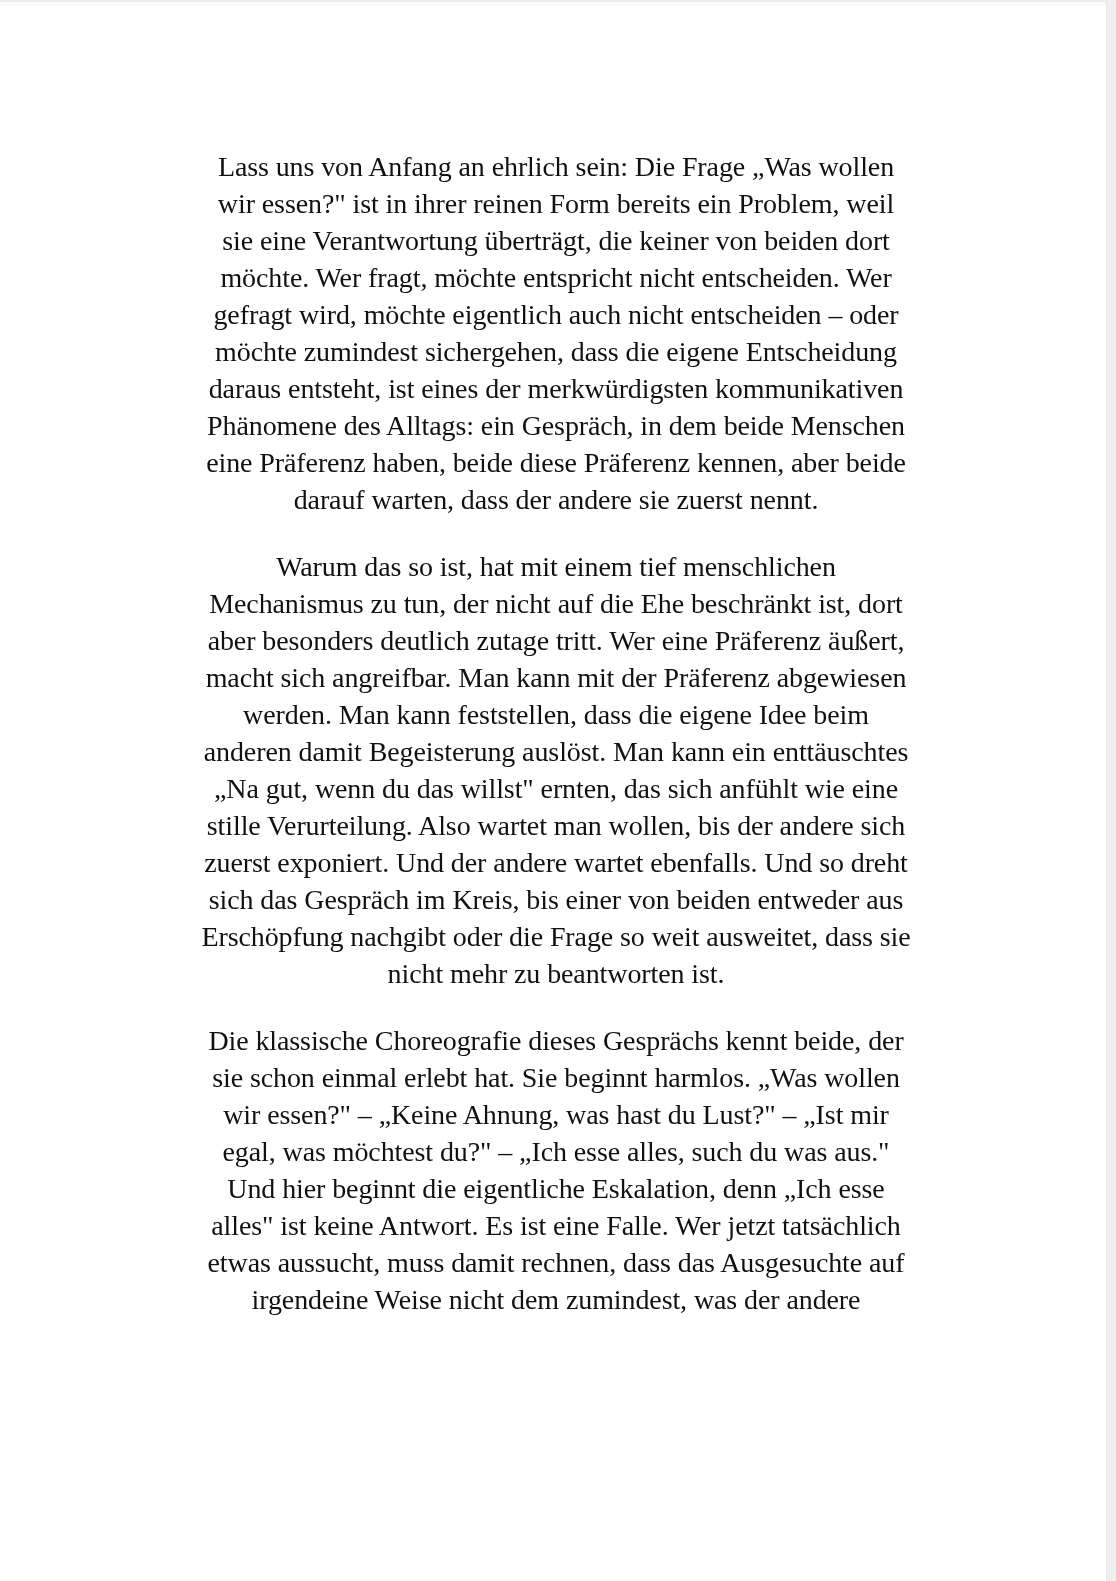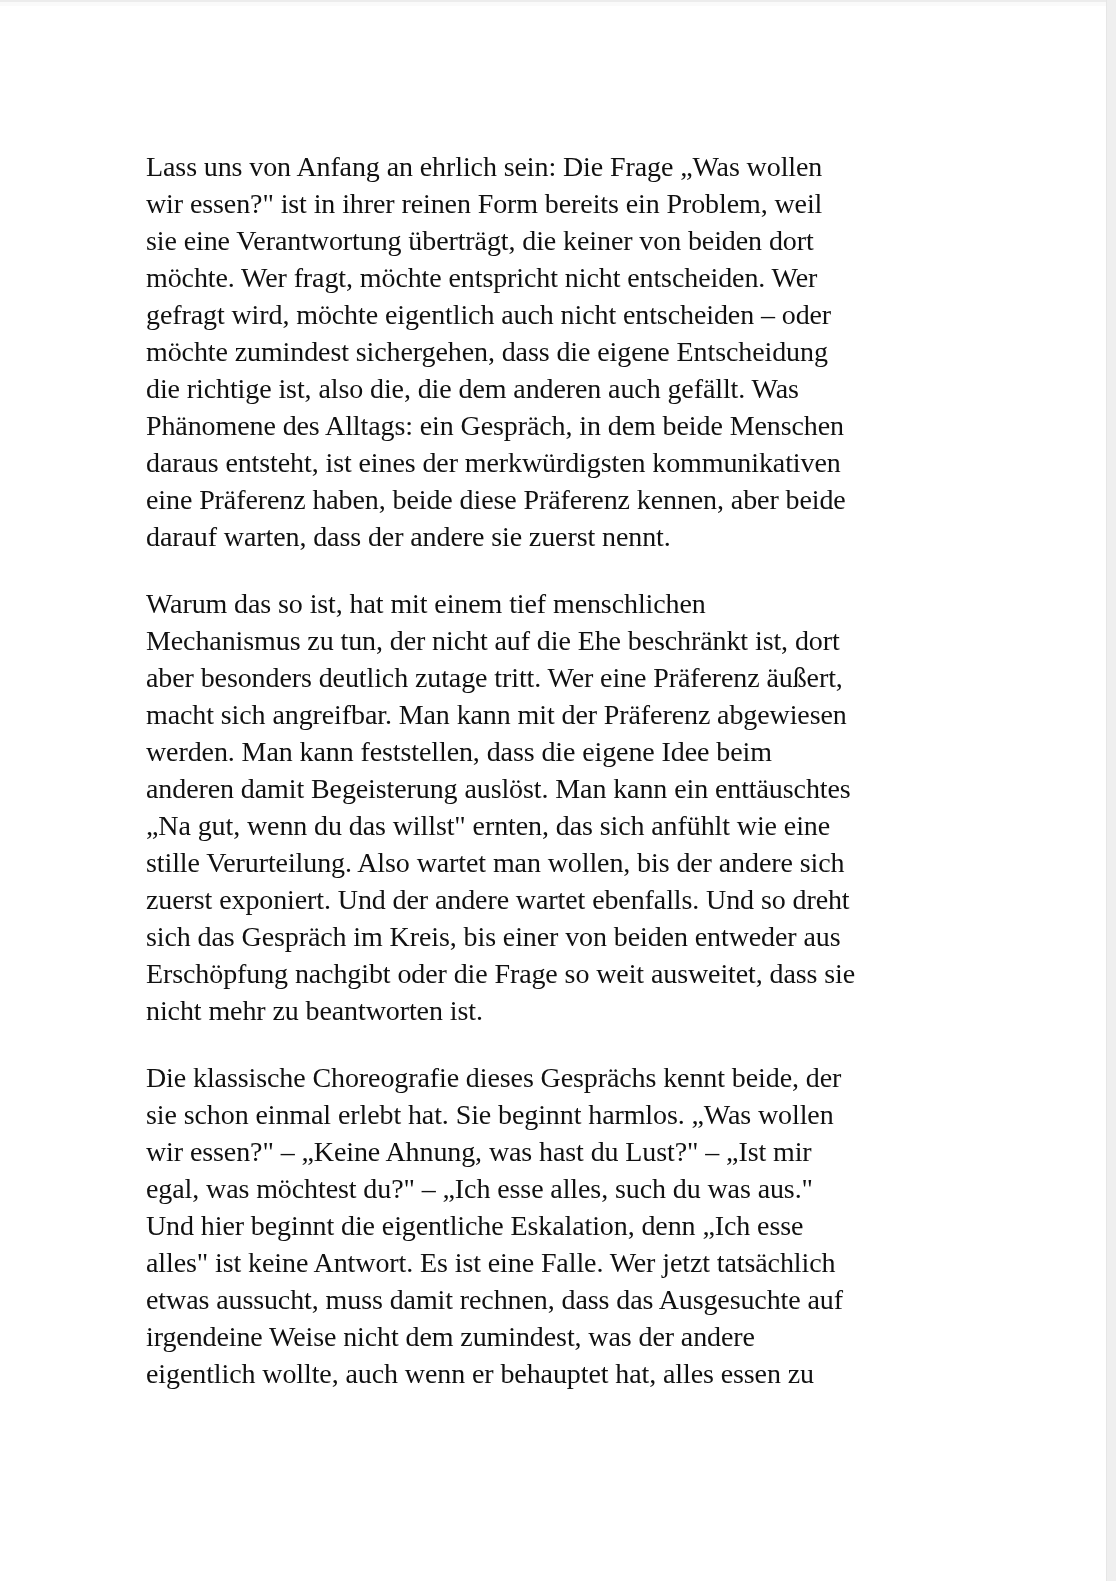--- a/index.html
+++ b/index.html
@@ -8,20 +8,21 @@
       width: 1116px;
       height: 1581px;
       overflow: hidden;
       background: #ffffff;
     }
     .viewport {
       position: relative;
       width: 1116px;
       height: 1581px;
       background: #ffffff;
+      text-align: center;
     }
     .top-strip {
       position: absolute;
       left: 0; top: 0;
       width: 1107px;
       height: 2px;
       background: #ececec;
     }
     .top-strip-soft {
       position: absolute;
@@ -68,23 +69,22 @@
 
   <div class="page">
 
     <p>
       <span class="line">Lass uns von Anfang an ehrlich sein: Die Frage „Was wollen</span>
       <span class="line">wir essen?" ist in ihrer reinen Form bereits ein Problem, weil</span>
       <span class="line">sie eine Verantwortung überträgt, die keiner von beiden dort</span>
       <span class="line">möchte. Wer fragt, möchte entspricht nicht entscheiden. Wer</span>
       <span class="line">gefragt wird, möchte eigentlich auch nicht entscheiden – oder</span>
       <span class="line">möchte zumindest sichergehen, dass die eigene Entscheidung</span>
-      <span class="line">die richtige ist, also die, die dem anderen auch gefällt. Was</span>
+      <span class="line">daraus entsteht, ist eines der merkwürdigsten kommunikativen</span>
       <span class="line">Phänomene des Alltags: ein Gespräch, in dem beide Menschen</span>
-      <span class="line">daraus entsteht, ist eines der merkwürdigsten kommunikativen</span>
       <span class="line">eine Präferenz haben, beide diese Präferenz kennen, aber beide</span>
       <span class="line">darauf warten, dass der andere sie zuerst nennt.</span>
     </p>
 
     <p>
       <span class="line">Warum das so ist, hat mit einem tief menschlichen</span>
       <span class="line">Mechanismus zu tun, der nicht auf die Ehe beschränkt ist, dort</span>
       <span class="line">aber besonders deutlich zutage tritt. Wer eine Präferenz äußert,</span>
       <span class="line">macht sich angreifbar. Man kann mit der Präferenz abgewiesen</span>
       <span class="line">werden. Man kann feststellen, dass die eigene Idee beim</span>
@@ -99,17 +99,16 @@
 
     <p>
       <span class="line">Die klassische Choreografie dieses Gesprächs kennt beide, der</span>
       <span class="line">sie schon einmal erlebt hat. Sie beginnt harmlos. „Was wollen</span>
       <span class="line">wir essen?" – „Keine Ahnung, was hast du Lust?" – „Ist mir</span>
       <span class="line">egal, was möchtest du?" – „Ich esse alles, such du was aus."</span>
       <span class="line">Und hier beginnt die eigentliche Eskalation, denn „Ich esse</span>
       <span class="line">alles" ist keine Antwort. Es ist eine Falle. Wer jetzt tatsächlich</span>
       <span class="line">etwas aussucht, muss damit rechnen, dass das Ausgesuchte auf</span>
       <span class="line">irgendeine Weise nicht dem zumindest, was der andere</span>
-      <span class="line">eigentlich wollte, auch wenn er behauptet hat, alles essen zu</span>
     </p>
 
   </div>
 </div>
 
 </body></html>

